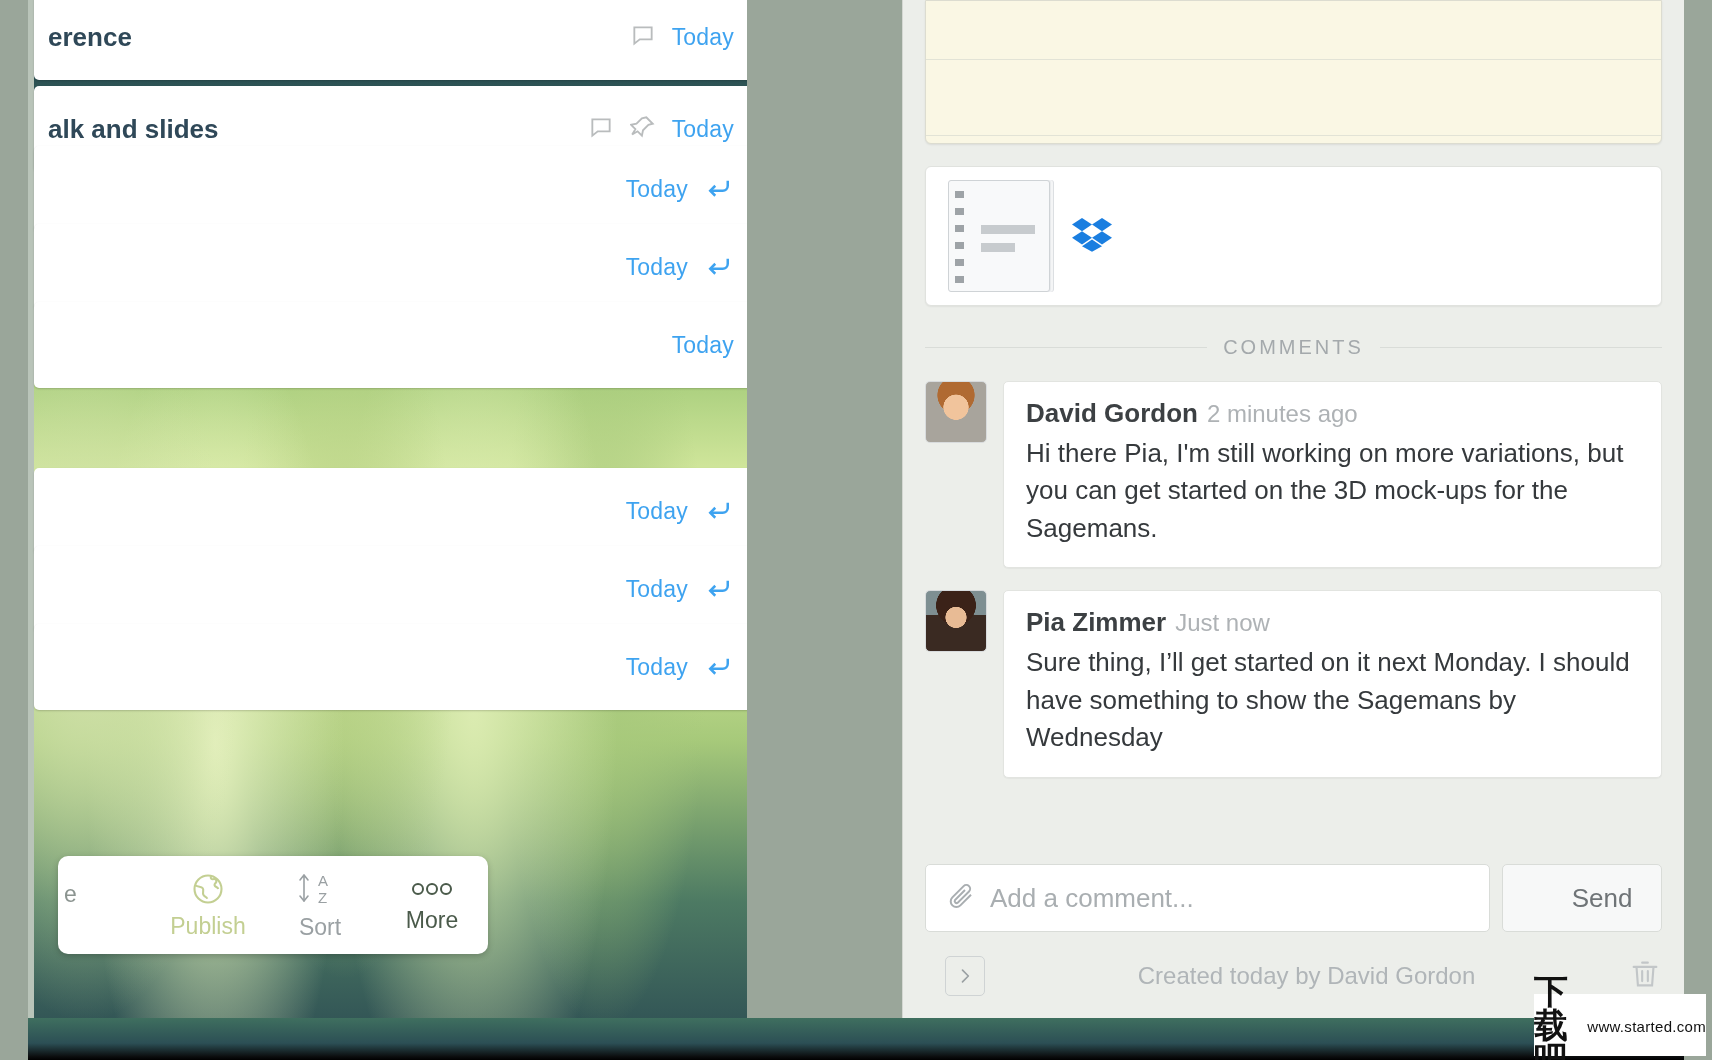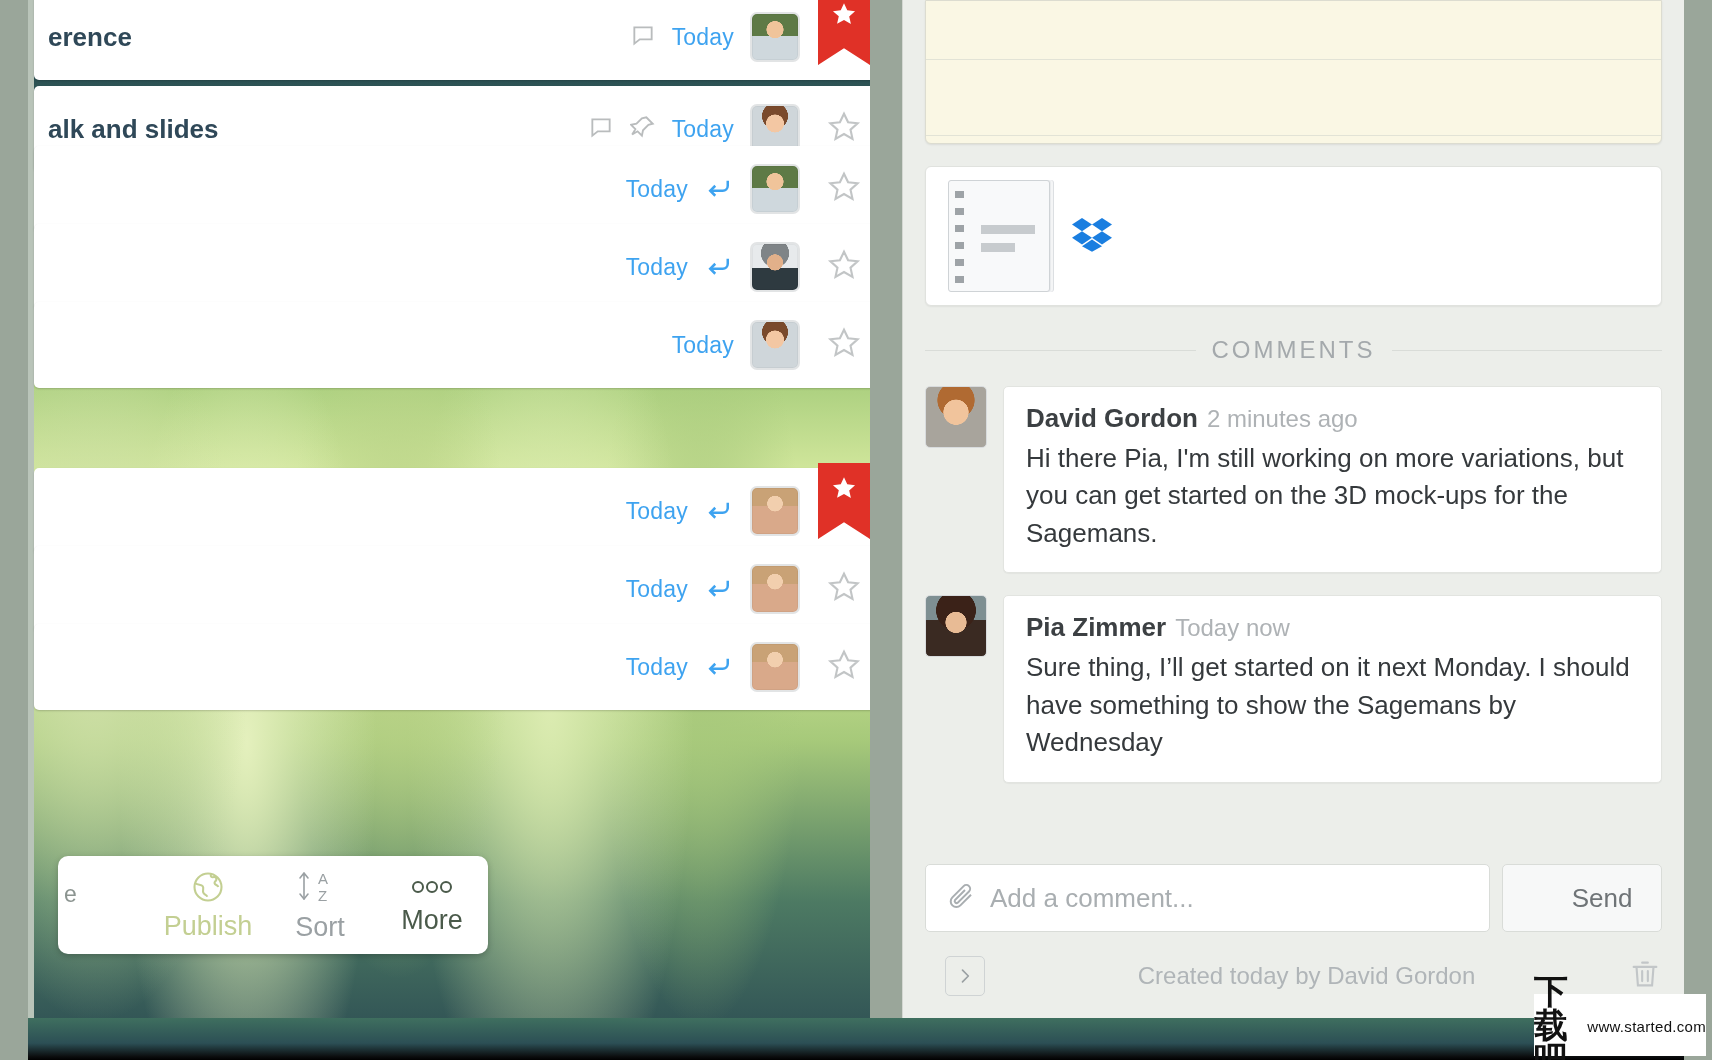--- a/index.html
+++ b/index.html
@@ -7,21 +7,21 @@
     width: 1712px; height: 1060px;
     overflow: hidden;
     font-family: "Liberation Sans", sans-serif;
     background: #9aa69a;
   }
 
   #app { position: relative; width: 1712px; height: 1060px; }
 
   
   .left-pane {
-    position: absolute; left: 28px; top: 0; width: 842px; height: 1060px;
+    position: absolute; left: 28px; top: 0; width: 719px; height: 1060px;
     overflow: hidden;
     background:
       radial-gradient(ellipse 220px 520px at 8% 62%, #cfe0a8 0%, rgba(207,224,168,0) 70%),
       radial-gradient(ellipse 180px 600px at 26% 70%, #e4f0bd 0%, rgba(228,240,189,0) 72%),
       radial-gradient(ellipse 160px 520px at 44% 58%, #b9d287 0%, rgba(185,210,135,0) 70%),
       radial-gradient(ellipse 200px 640px at 62% 66%, #dcecb2 0%, rgba(220,236,178,0) 72%),
       radial-gradient(ellipse 150px 560px at 80% 60%, #a8c97c 0%, rgba(168,201,124,0) 70%),
       linear-gradient(180deg, #1e3c4c 0%, #3d6b5d 16%, #8fbf6a 30%, #cfe59a 44%,
                       #d8ea9e 56%, #a6c97a 70%, #4d7a63 85%, #2a4a52 100%);
   }
@@ -90,21 +90,21 @@
     width: 430px; height: 98px;
     background: #ffffff; border-radius: 10px;
     box-shadow: 0 2px 6px rgba(0,0,0,.22);
     display: flex; align-items: center;
   }
   .bb-item {
     flex: 1 1 0; display: flex; flex-direction: column;
     align-items: center; justify-content: center; gap: 2px;
     height: 100%;
   }
-  .bb-item .bb-label { font-size: 27px; }
+  .bb-item .bb-label { font-size: 23px; }
   .bb-publish .bb-label, .bb-publish svg { color: #c3cf92; }
   .bb-sort .bb-label, .bb-sort svg { color: #9aa0a3; }
   .bb-more .bb-label, .bb-more svg { color: #4a5a4a; }
   .bb-cut { margin-left: 6px; flex: 0 0 88px; color:#8b9490; font-size:23px;
             display:flex; align-items:flex-end; justify-content:flex-start;
             padding-bottom:22px; overflow:hidden; }
 
   
   .right-pane {
     position: absolute; left: 902px; top: 0; width: 782px; height: 1018px;
@@ -150,21 +150,21 @@
   .mini-av {
     width: 34px; height: 34px; border-radius: 4px; border: 1px solid #dfe2e4;
     background-size: cover; background-position: center; flex: 0 0 auto;
   }
   .file-time { font-size: 23px; color: #a8adb0; }
   .dbx { flex: 0 0 auto; }
 
   .comments-divider {
     display: flex; align-items: center; gap: 16px;
     margin: 30px 22px 0 22px;
-    color: #a4a9ac; font-size: 24px; letter-spacing: 3px;
+    color: #a4a9ac; font-size: 20px; letter-spacing: 3px;
   }
   .comments-divider::before, .comments-divider::after {
     content: ""; flex: 1 1 auto; height: 1px; background: #d9dcd8;
   }
 
   .comment { display: flex; gap: 16px; margin: 22px 22px 0 22px; }
   .c-av {
     width: 62px; height: 62px; border-radius: 5px; border: 1px solid #d8dbdd;
     background-size: cover; background-position: center; flex: 0 0 auto;
   }
@@ -481,21 +481,21 @@
         <div class="c-text">Hi there Pia, I'm still working on more variations, but you can get started on the 3D mock-ups for the Sagemans.</div>
       </div>
     </div>
 
     <div class="comment">
       <span class="c-av" style="background-image:radial-gradient(circle at 50% 44%, #e8bb95 0 23%, transparent 24%),
                    radial-gradient(circle at 50% 24%, #3b2218 0 36%, transparent 37%),
                    linear-gradient(180deg,#7e8f92 0 40%, #3a2a22 40% 100%);"></span>
       <div class="c-body">
         <div class="c-head">
-          <span class="c-name">Pia Zimmer</span><span class="c-time">Today now</span>
+          <span class="c-name">Pia Zimmer</span><span class="c-time">Just now</span>
         </div>
         <div class="c-text">Sure thing, I’ll get started on it next Monday. I should have something to show the Sagemans by Wednesday</div>
       </div>
     </div>
 
     <div class="composer">
       <div class="comment-input">
         <span>
           <svg width="30" height="30" viewBox="0 0 24 24" fill="none" stroke="#a9aeb1" stroke-width="1.6">
             <path d="M20 11l-8.5 8.5a4.5 4.5 0 1 1-6.4-6.4l9-9a3 3 0 0 1 4.3 4.3l-9 9a1.6 1.6 0 0 1-2.2-2.2l8-8"></path>

